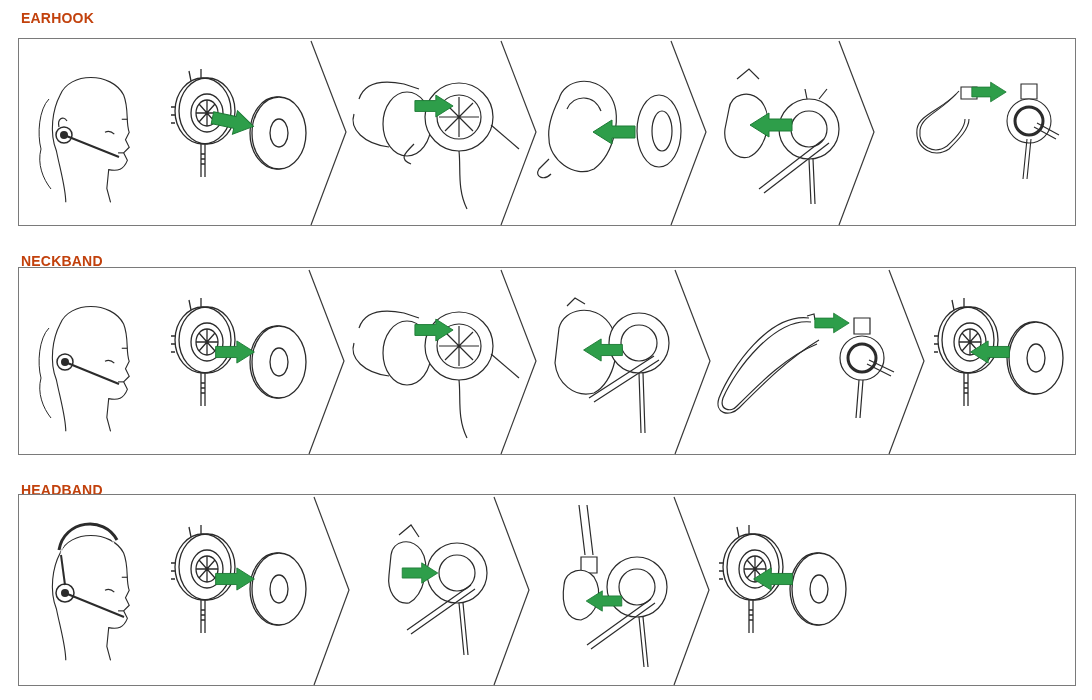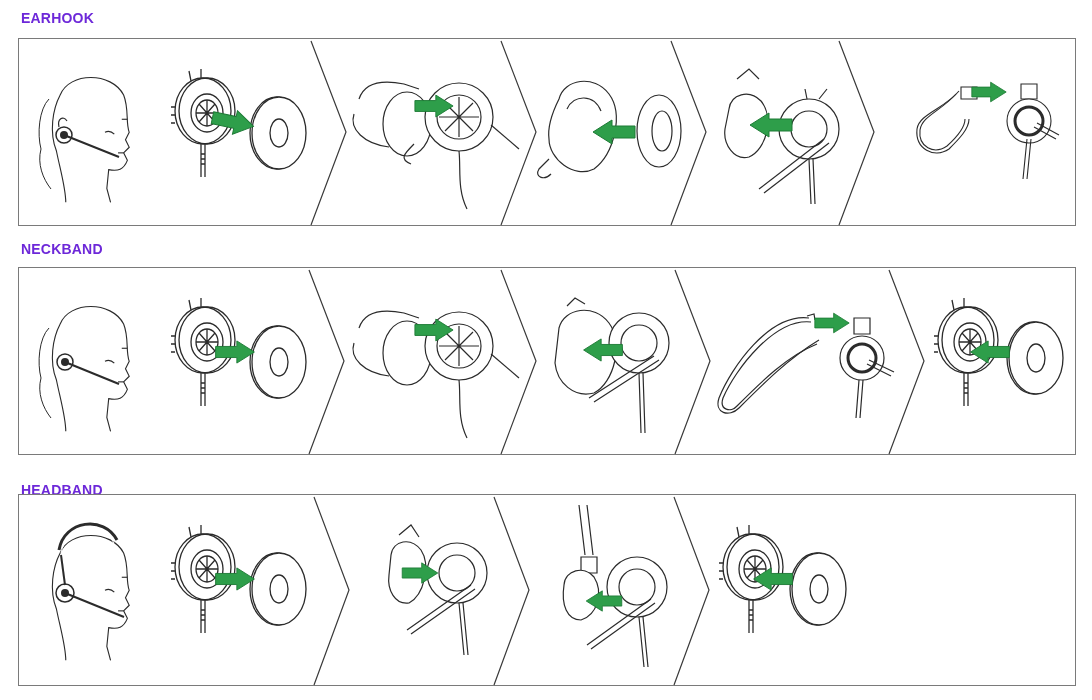--- a/index.html
+++ b/index.html
@@ -1,25 +1,25 @@
 <!DOCTYPE html>
 <html><head>
 <meta charset="utf-8">
 <style>
   html,body{margin:0;padding:0;background:#fff;}
   body{width:1092px;height:700px;position:relative;overflow:hidden;font-family:"Liberation Sans","DejaVu Sans",sans-serif;}
-  .section-title{position:absolute;left:21px;font-weight:bold;font-size:14px;color:#6d28d9;letter-spacing:0.2px;}
+  .section-title{position:absolute;left:21px;font-weight:bold;font-size:14px;color:#c2410c;letter-spacing:0.2px;}
   .panel{position:absolute;left:18px;width:1058px;border:1.5px solid #7a7a7a;box-sizing:border-box;background:#fff;}
   .panel svg{position:absolute;left:0;top:0;}
 </style>
 </head>
 <body>
 
 <div class="section-title" style="top:10px;">EARHOOK</div>
-<div class="section-title" style="top:241px;">NECKBAND</div>
+<div class="section-title" style="top:253px;">NECKBAND</div>
 <div class="section-title" style="top:482px;">HEADBAND</div>
 
 <svg width="0" height="0" style="position:absolute">
   <defs>
 
     <symbol id="arrow-right" viewBox="0 0 44 26">
       <path d="M1 7 H24 V1 L43 13 L24 25 V19 H1 Z" fill="#2e9e4a" stroke="#1d7a35" stroke-width="1"></path>
     </symbol>
     <symbol id="arrow-left" viewBox="0 0 44 26">
       <path d="M43 7 H20 V1 L1 13 L20 25 V19 H43 Z" fill="#2e9e4a" stroke="#1d7a35" stroke-width="1"></path>

